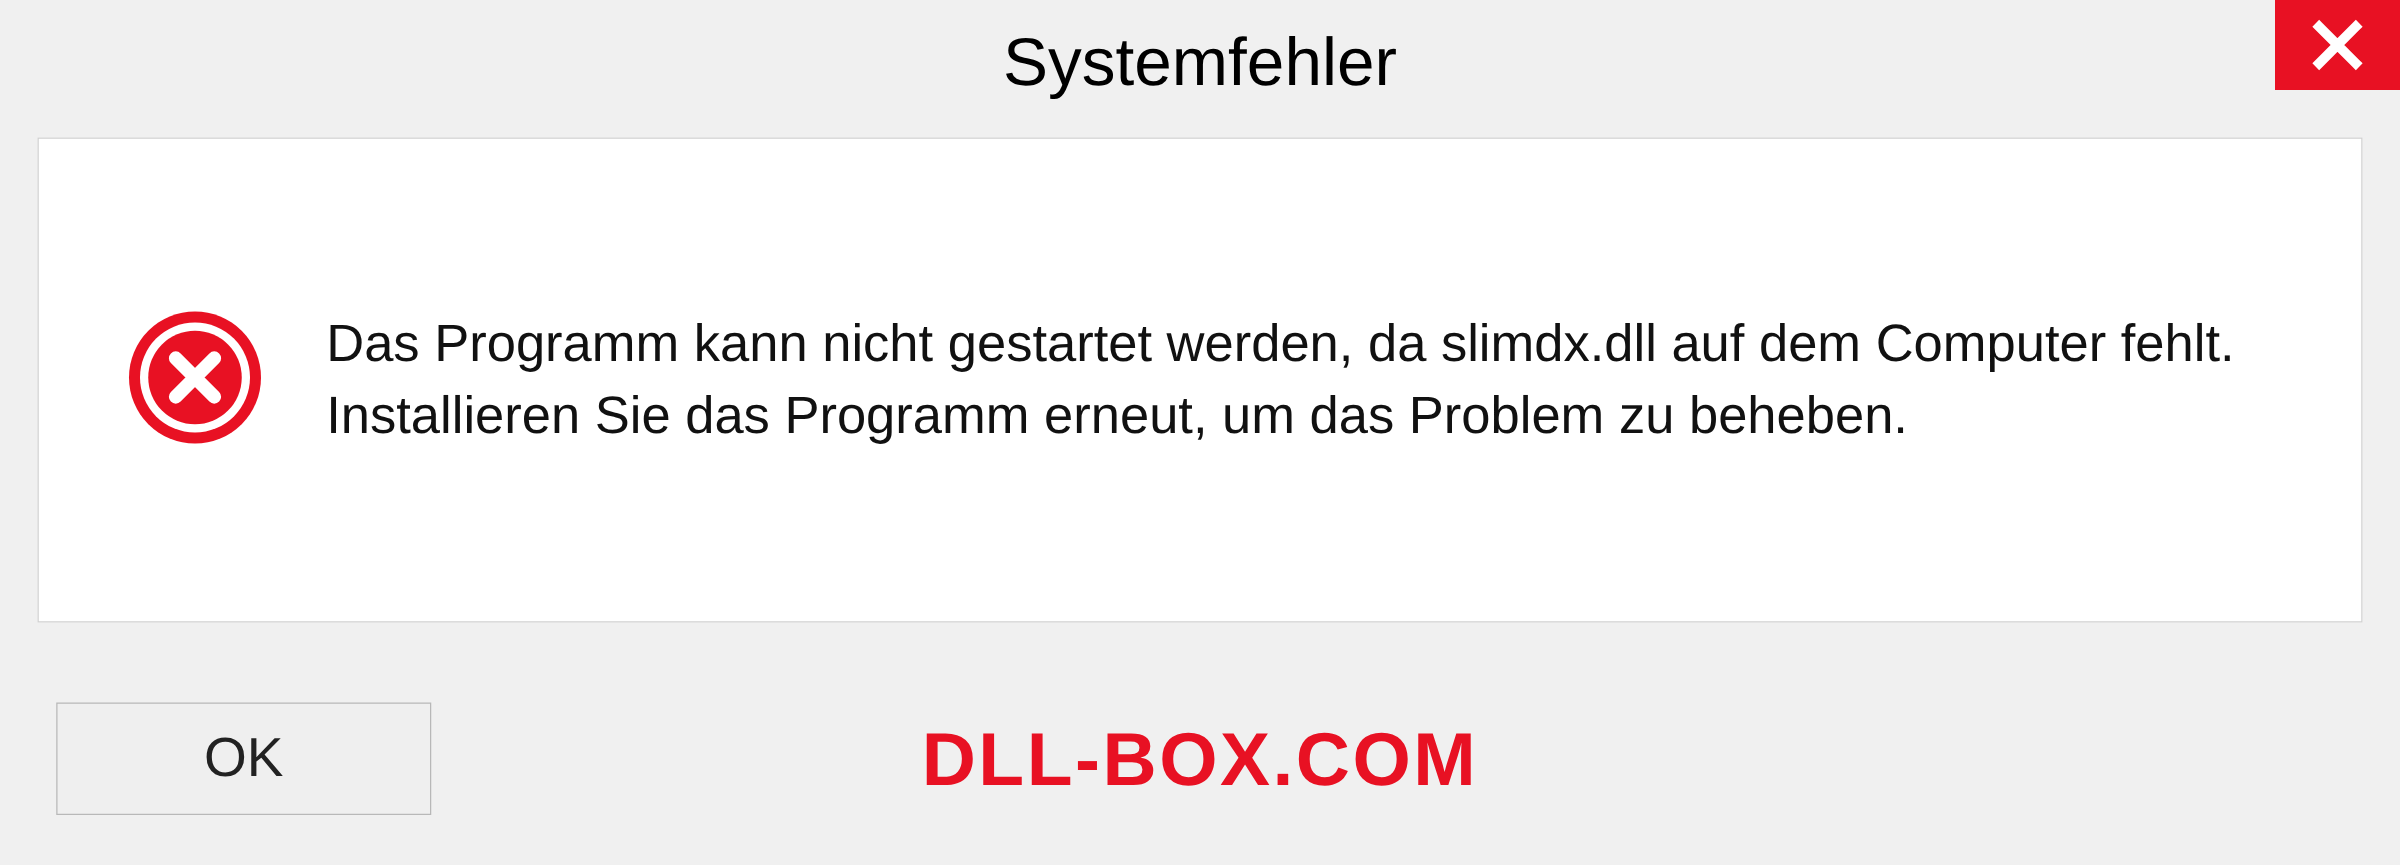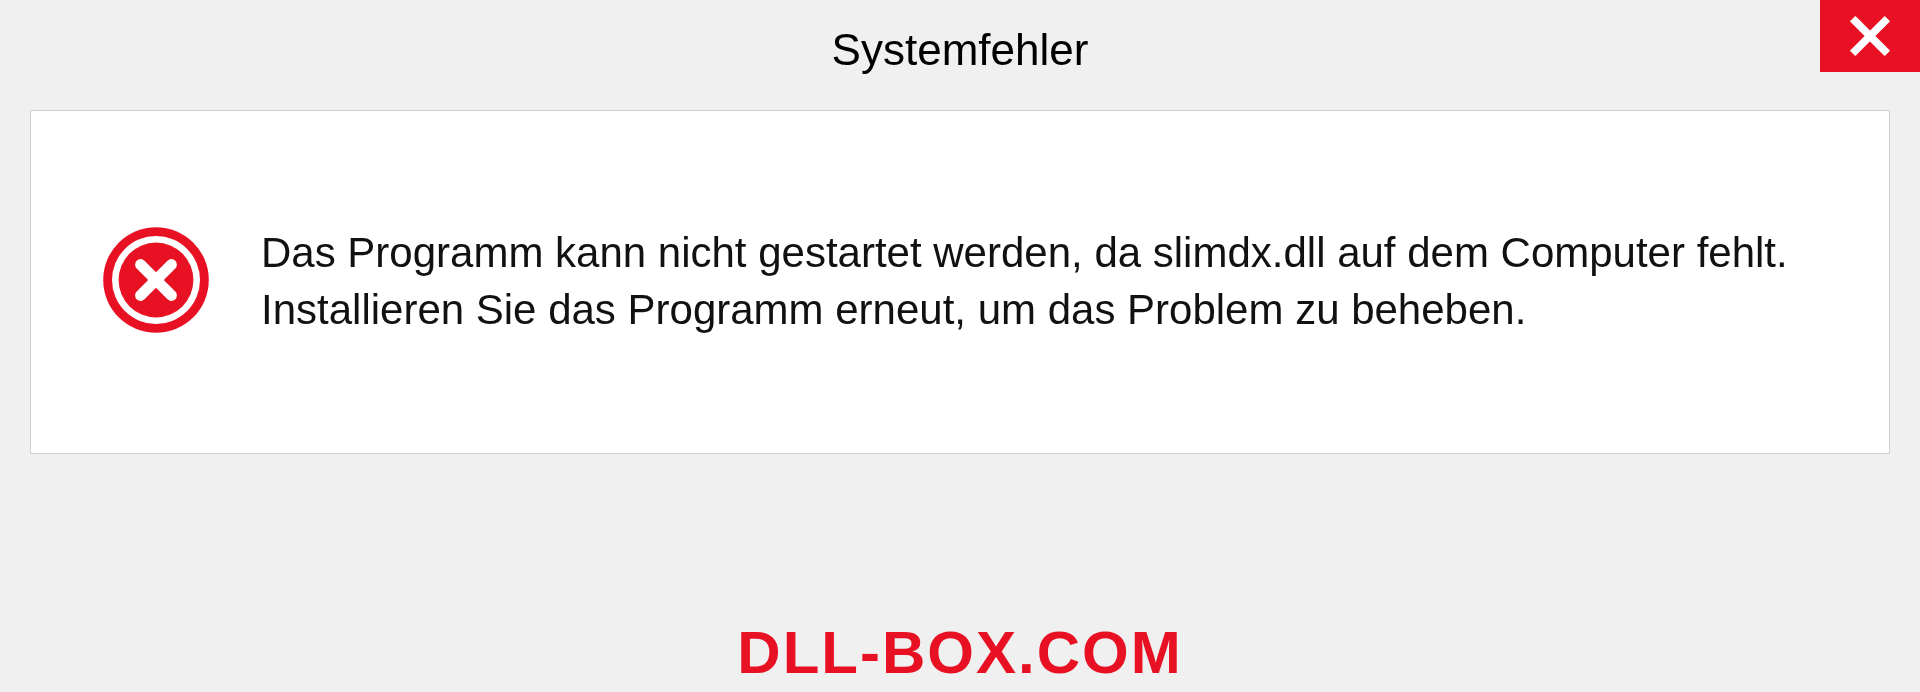--- a/index.html
+++ b/index.html
@@ -22,21 +22,21 @@
       position: relative;
     }
     .titlebar {
       height: 100px;
       display: flex;
       align-items: center;
       justify-content: center;
       position: relative;
     }
     .title-text {
-      font-size: 44px;
+      font-size: 54px;
       font-weight: 400;
       color: #000;
     }
     .close-button {
       position: absolute;
       top: 0;
       right: 0;
       width: 100px;
       height: 72px;
       background: #e81123;
@@ -46,21 +46,21 @@
       cursor: pointer;
     }
     .close-button svg {
       width: 44px;
       height: 44px;
     }
     .content-panel {
       margin: 10px 30px 30px 30px;
       background: #ffffff;
       border: 1px solid #d0d0d0;
-      height: 344px;
+      height: 388px;
       display: flex;
       align-items: center;
       padding: 0 70px;
     }
     .error-icon-wrapper {
       flex: 0 0 auto;
       margin-right: 50px;
     }
     .error-icon {
       width: 110px;
@@ -127,15 +127,16 @@
         <circle cx="50" cy="50" r="40" fill="#ffffff"></circle>
         <circle cx="50" cy="50" r="34" fill="#e81123"></circle>
         <path d="M36 36 L64 64 M64 36 L36 64" stroke="#ffffff" stroke-width="10" stroke-linecap="round" fill="none"></path>
       </svg>
     </div>
     <div class="message-text">Das Programm kann nicht gestartet werden, da slimdx.dll auf dem Computer fehlt. Installieren Sie das Programm erneut, um das Problem zu beheben.</div>
   </div>
 
   <div class="footer">
     <div class="watermark">DLL-BOX.COM</div>
+    <button class="ok-button">OK</button>
   </div>
 
 </div>
 
 </body></html>

